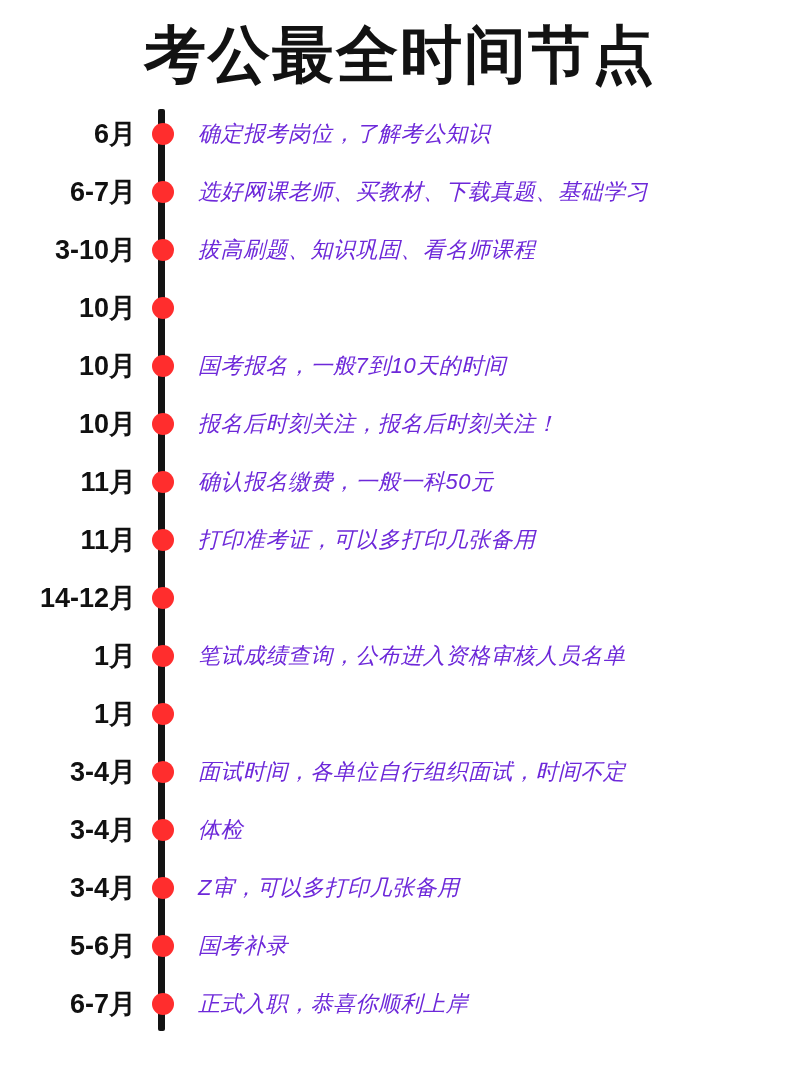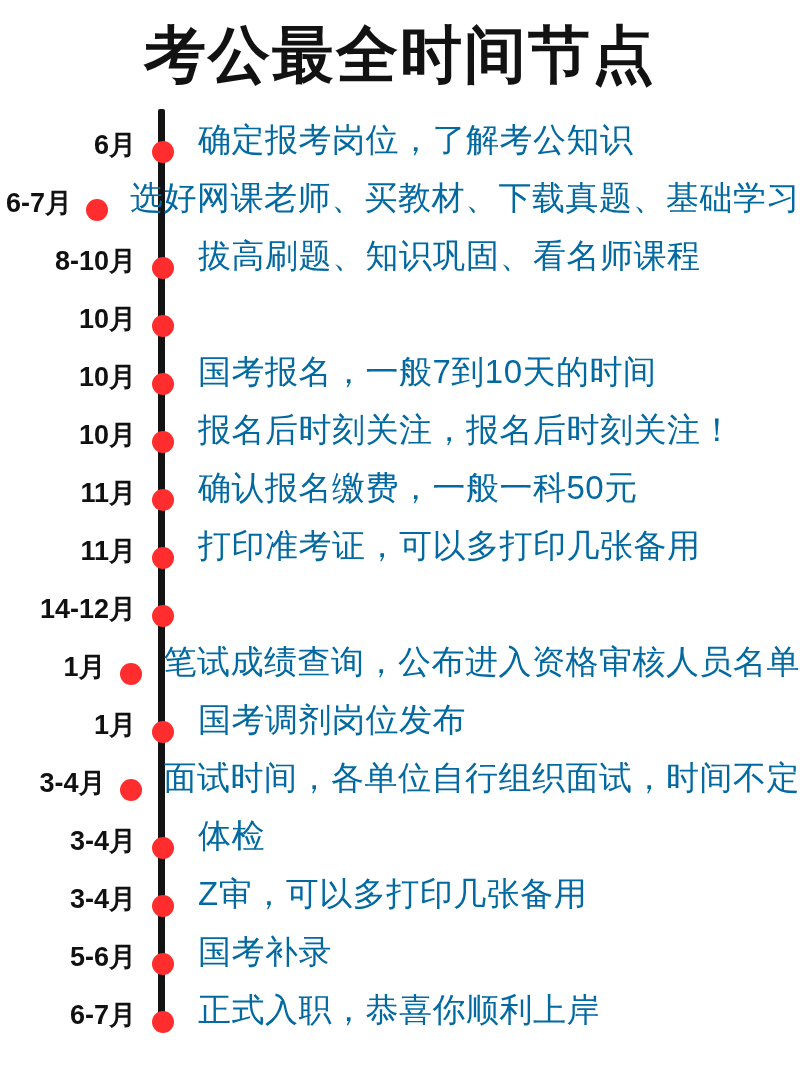--- a/index.html
+++ b/index.html
@@ -41,21 +41,21 @@
     left: 158px;
     top: 4px;
     bottom: 2px;
     width: 7px;
     background: #131313;
     border-radius: 2px;
   }
   .row {
     position: relative;
     display: flex;
-    align-items: flex-end;
+    align-items: center;
     height: 58px;
   }
   .month {
     width: 150px;
     text-align: right;
     padding-right: 14px;
     box-sizing: border-box;
     font-size: 27px;
     font-weight: 800;
     color: #111111;
@@ -73,24 +73,25 @@
   .dot {
     width: 22px;
     height: 22px;
     border-radius: 50%;
     background: #ff2d2d;
     display: block;
   }
   .desc {
     flex: 1;
     padding-left: 22px;
-    font-size: 33px;
-    color: #0369a1;
+    font-size: 22px;
+    color: #6d28d9;
     white-space: nowrap;
     letter-spacing: 0.5px;
+    font-style: italic;
   }
 </style>
 </head>
 <body>
 
 <div class="page">
 
   <div class="title">考公最全时间节点</div>
 
   <div class="timeline">
@@ -106,21 +107,21 @@
 
     <div class="row">
       <div class="month">6-7月</div>
       <div class="dot-cell">
           <span class="dot"></span>
         </div>
       <div class="desc">选好网课老师、买教材、下载真题、基础学习</div>
     </div>
 
     <div class="row">
-      <div class="month">8-10月</div>
+      <div class="month">3-10月</div>
       <div class="dot-cell">
           <span class="dot"></span>
         </div>
       <div class="desc">拔高刷题、知识巩固、看名师课程</div>
     </div>
 
     <div class="row">
       <div class="month">10月</div>
       <div class="dot-cell">
           <span class="dot"></span>
@@ -172,21 +173,20 @@
           <span class="dot"></span>
         </div>
       <div class="desc">笔试成绩查询，公布进入资格审核人员名单</div>
     </div>
 
     <div class="row">
       <div class="month">1月</div>
       <div class="dot-cell">
           <span class="dot"></span>
         </div>
-      <div class="desc">国考调剂岗位发布</div>
     </div>
 
     <div class="row">
       <div class="month">3-4月</div>
       <div class="dot-cell">
           <span class="dot"></span>
         </div>
       <div class="desc">面试时间，各单位自行组织面试，时间不定</div>
     </div>
 

